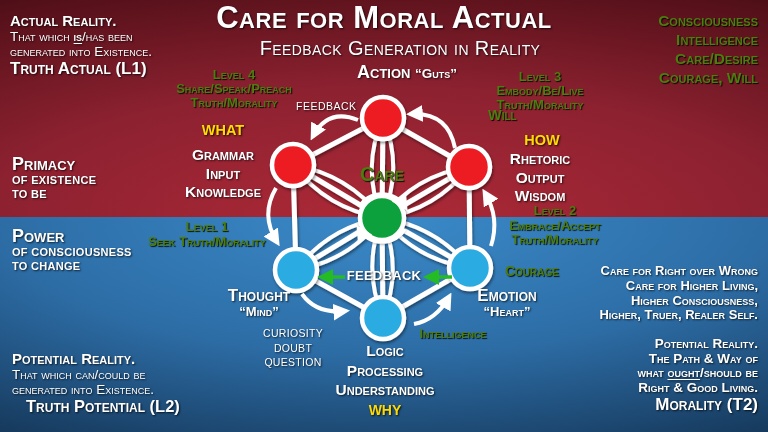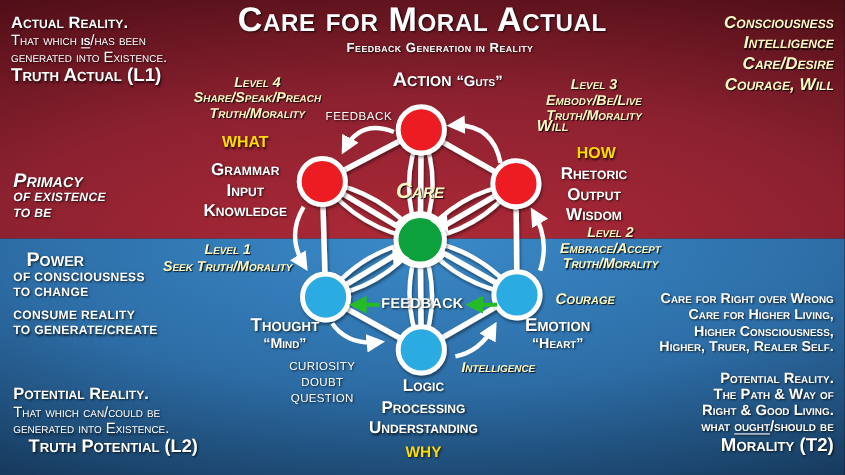--- a/index.html
+++ b/index.html
@@ -8,27 +8,27 @@
   .bg{position:absolute;left:0;width:768px;}
   .bg-red{top:0;height:217px;
     background:radial-gradient(130% 150% at 50% 100%, #ad2937 0%, #8c2130 40%, #541019 74%, #1d0508 100%);}
   .bg-blue{top:217px;height:215px;
     background:radial-gradient(130% 165% at 50% 0%, #3a8ac9 0%, #2d6da6 38%, #16395c 72%, #09182a 100%);}
   svg.net{position:absolute;left:0;top:0;}
   .txt{position:absolute;color:#fff;text-shadow:1px 1px 2px rgba(0,0,0,.75);line-height:1.15;}
   .sc{font-variant:small-caps;}
   .center{text-align:center;}
   .right{text-align:right;}
-  .green{color:#fef9c3;text-shadow:1px 1px 1px rgba(0,0,0,.85);font-style:italic;}
+  .green{color:#4d7c0f;text-shadow:1px 1px 1px rgba(0,0,0,.85);}
   .yellow{color:#ffdb00;}
   .u{text-decoration:underline;text-underline-offset:2px;font-weight:bold;}
 
   #title{left:0;right:0;top:3;}
   #title-main{font-size:31px;font-weight:bold;letter-spacing:.5px;}
-  #title-sub{font-size:12px;font-weight:bold;letter-spacing:.4px;margin-top:1px;padding-left:32px;}
+  #title-sub{font-size:20px;font-weight:normal;letter-spacing:.4px;margin-top:1px;padding-left:32px;}
 
   #top-left{left:10;left:10px;top:13px;}
   #top-left .h{font-size:15px;font-weight:bold;line-height:16px;}
   #top-left .l{font-size:13.5px;line-height:15px;}
   #top-left .f{font-size:17px;font-weight:bold;line-height:18px;margin-top:1px;}
 
   #top-right{right:10px;top:11px;font-size:15.5px;font-weight:bold;line-height:19px;}
 
   #level4{left:154px;top:68px;width:160px;font-size:13px;font-weight:bold;line-height:14px;}
   #level3{left:460px;top:70px;width:160px;font-size:13px;font-weight:bold;line-height:14px;}
@@ -45,25 +45,25 @@
   #courage-label{left:494px;top:263px;width:76px;font-size:14px;font-weight:bold;}
   #intelligence-label{left:410px;top:327px;width:86px;font-size:13px;font-weight:bold;}
 
   #what-label{left:183px;top:122px;width:80px;font-size:14.5px;font-weight:bold;}
   #how-label{left:502px;top:132px;width:80px;font-size:14.5px;font-weight:bold;}
 
   #grammar-label{left:163px;top:146px;width:120px;font-size:15.5px;font-weight:bold;line-height:18.5px;}
   #rhetoric-label{left:480px;top:150px;width:120px;font-size:15.5px;font-weight:bold;line-height:18.5px;}
   #care-label{left:332px;top:163px;width:100px;font-size:20px;font-weight:bold;}
 
-  #primacy-block{left:12px;top:155px;font-style:italic;}
+  #primacy-block{left:12px;top:155px;}
   #primacy-block .h{font-size:18px;font-weight:bold;line-height:19px;}
   #primacy-block .l, #power-block .l, #consume-block .l{font-size:11px;font-weight:bold;line-height:13.5px;letter-spacing:.3px;}
   #power-block{left:12px;top:227px;}
-  #power-block .h{font-size:18px;font-weight:bold;line-height:19px;margin-left:12px;}
+  #power-block .h{font-size:18px;font-weight:bold;line-height:19px;}
   #consume-block{left:12px;top:281px;}
 
   #thought-label{left:198px;top:287px;width:122px;}
   #emotion-label{left:446px;top:287px;width:122px;}
   .node-main{font-size:17px;font-weight:bold;line-height:18px;}
   .node-sub{font-size:13px;font-weight:bold;line-height:14px;}
   #curiosity-block{left:251px;top:326px;width:84px;font-size:10.5px;line-height:14.5px;letter-spacing:.3px;}
   #logic-label{left:303px;top:341px;width:164px;font-size:15.5px;font-weight:bold;line-height:19.5px;}
   #logic-label .why{font-size:14px;margin-top:1px;}
 
@@ -238,39 +238,35 @@
   <div class="txt" id="primacy-block">
     <div class="h sc">Primacy</div>
     <div class="l">OF EXISTENCE</div>
     <div class="l">TO BE</div>
   </div>
   <div class="txt" id="power-block">
     <div class="h sc">Power</div>
     <div class="l">OF CONSCIOUSNESS</div>
     <div class="l">TO CHANGE</div>
   </div>
-  <div class="txt" id="consume-block">
-    <div class="l">CONSUME REALITY</div>
-    <div class="l">TO GENERATE/CREATE</div>
-  </div>
 
   <div class="txt sc right" id="right-mid">
     <div>Care for Right over Wrong</div>
     <div>Care for Higher Living,</div>
     <div>Higher Consciousness,</div>
     <div>Higher, Truer, Realer Self.</div>
   </div>
 
   <div class="txt sc" id="bottom-left">
     <div class="h">Potential Reality.</div>
     <div class="l">That which can/could be</div>
     <div class="l">generated into Existence.</div>
     <div class="f">Truth Potential (L2)</div>
   </div>
 
   <div class="txt sc right" id="bottom-right">
     <div class="h">Potential Reality.</div>
     <div class="l">The Path &amp; Way of</div>
+    <div class="l"><span>what </span><span class="u">ought</span><span>/should be</span></div>
     <div class="l">Right &amp; Good Living.</div>
-    <div class="l"><span>what </span><span class="u">ought</span><span>/should be</span></div>
     <div class="f">Morality (T2)</div>
   </div>
 </div>
 
 </body></html>

